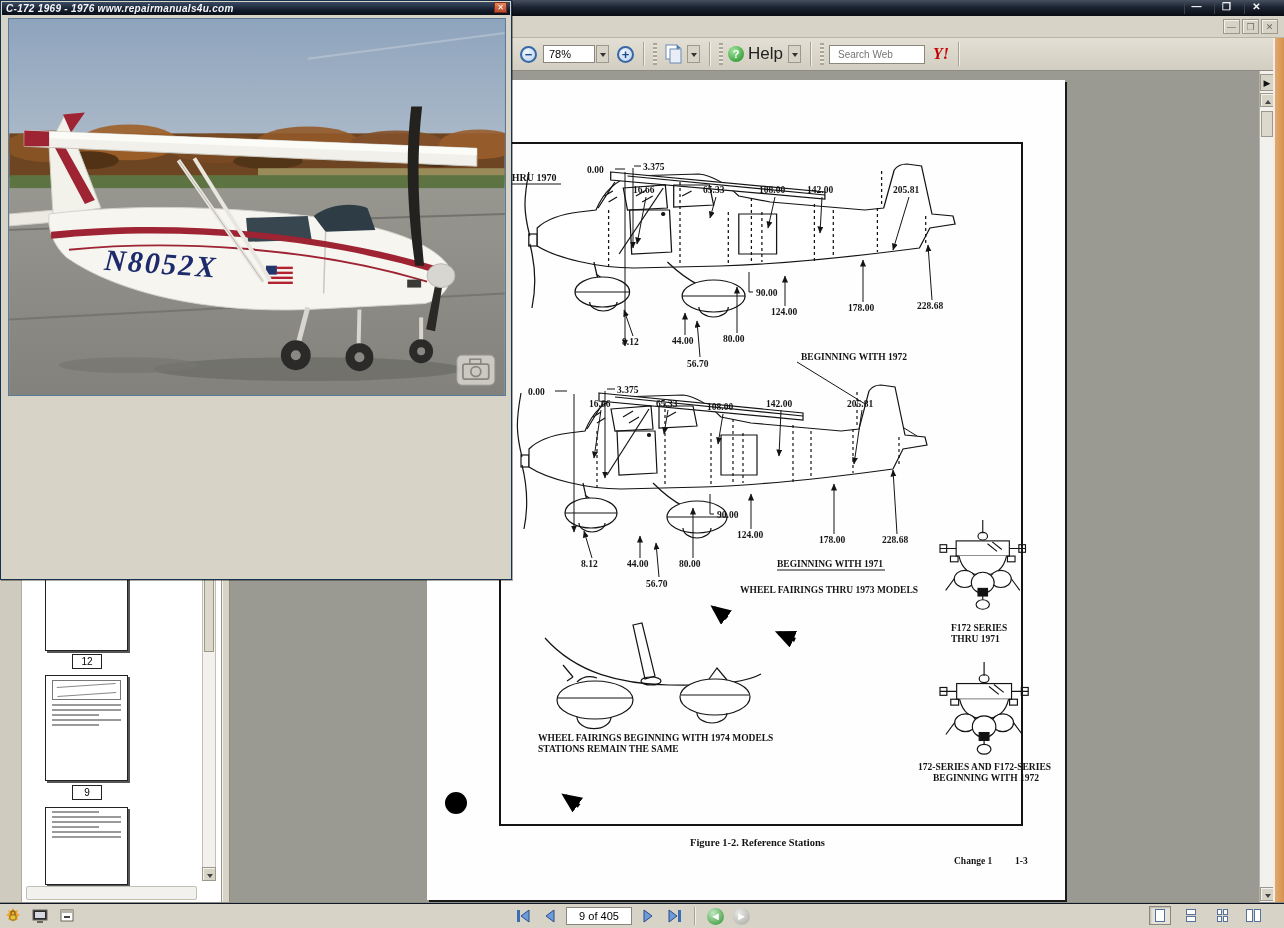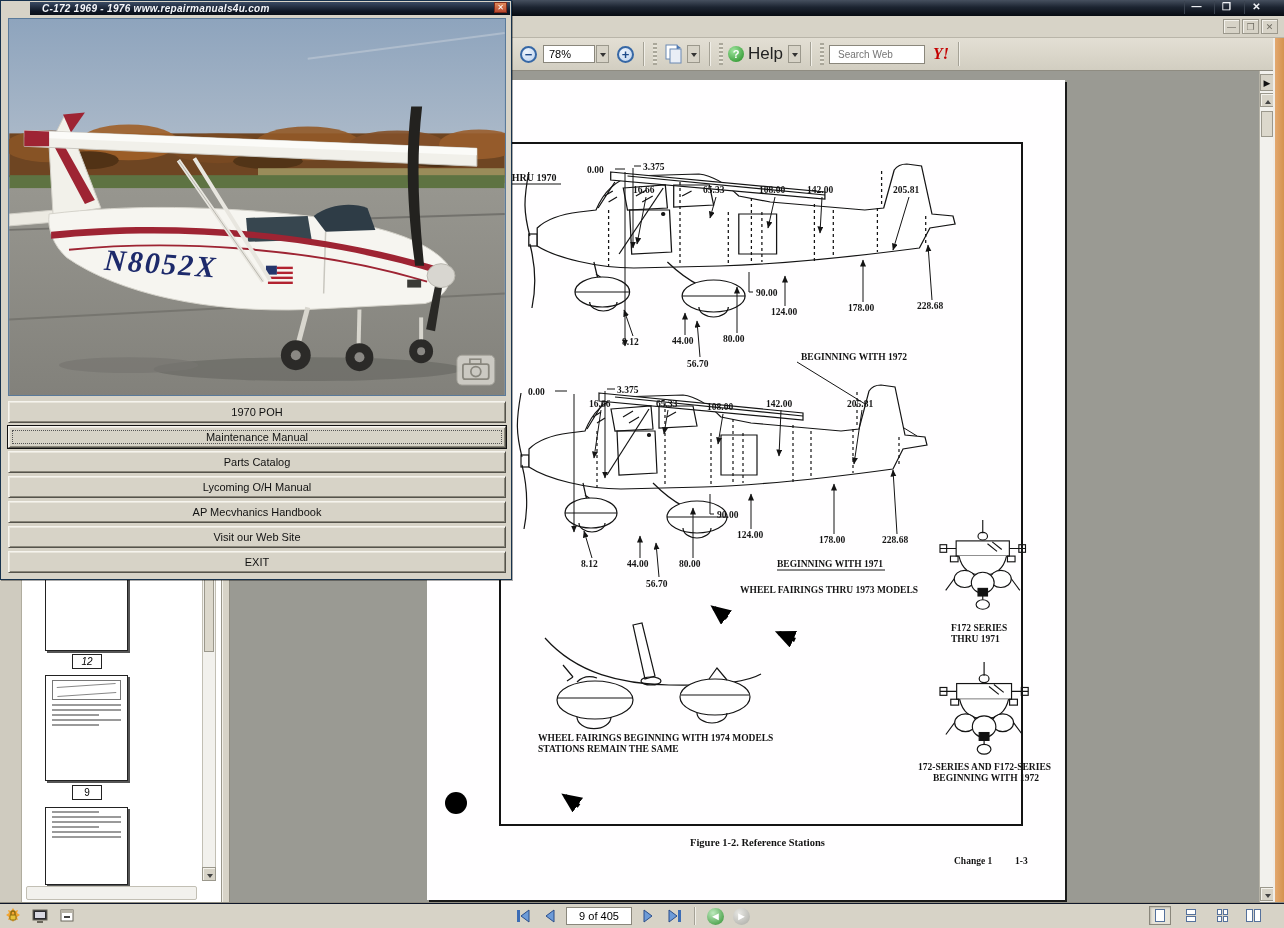--- a/index.html
+++ b/index.html
@@ -126,21 +126,21 @@
   .pg { width:10px; height:13px; background:#fff; border:1px solid #55719c; }
   .pg.h { height:6px; }
   .pg.s { width:5px; height:6px; }
 
   
   #launcher { position:absolute; left:0; top:0; width:512px; height:580px;
     background:#d7d3c7; border:1px solid #17324d; box-shadow:1px 1px 0 #00000055; z-index:10; }
   #launcher-titlebar { position:absolute; left:1px; top:1px; right:1px; height:13px;
     background:linear-gradient(180deg,#3a4a63,#101826 70%,#0a1019);
     color:#f4f6fa; font-size:10px; font-weight:bold; font-style:italic; line-height:13px;
-    padding-left:12px; letter-spacing:.3px;margin-left:28px; }
+    padding-left:4px; letter-spacing:.3px; }
   #launcher-close { position:absolute; right:4px; top:1px; width:13px; height:11px;
     background:linear-gradient(180deg,#e08a5a,#b8472e); border:1px solid #7e2a1a;
     color:#fff; font-size:8px; line-height:10px; text-align:center; }
   #launcher-frame { position:absolute; left:4px; top:16px; width:504px; height:560px; }
   #photo { position:absolute; left:3px; top:1px; width:498px; height:378px;
     border:1px solid #5a7a9a; background:#8ea4bd; }
   #menu-buttons { position:absolute; left:3px; top:384px; width:498px; }
   .mbtn { width:100%; height:22px; margin-bottom:3px; background:#d7d3c7;
     font-size:11px; color:#111; text-align:center; line-height:20px;
     border:1px solid; border-color:#f6f4ee #55534b #55534b #f6f4ee;
@@ -218,21 +218,21 @@
     <div id="thumbpanel">
 
       <div class="thumb" style="top:440px; height:140px;">
         <div class="tline"></div>
           <div class="tline short"></div>
           <div class="tline"></div>
         <div class="tline short"></div>
           <div class="tline"></div>
         <div class="tsketch"></div>
       </div>
-      <div class="thumb-label" style="top:583px;font-style:italic;">12</div>
+      <div class="thumb-label" style="top:583px;">12</div>
 
       <div class="thumb" style="top:604px; height:106px;">
         <div class="tsketch" style="height:20px;"></div>
         <div class="tline"></div>
           <div class="tline"></div>
           <div class="tline short"></div>
         <div class="tline"></div>
           <div class="tline short"></div>
       </div>
       <div class="thumb-label" style="top:714px;">9</div>
@@ -612,23 +612,14 @@
 
         <g transform="translate(450,338)" opacity=".85">
           <rect x="0" y="0" width="38" height="30" rx="5" fill="#d8d6cf" stroke="#a8a69e"></rect>
           <rect x="13" y="4" width="11" height="5" fill="none" stroke="#8a887f" stroke-width="1.6"></rect>
           <rect x="6" y="9" width="26" height="15" rx="2" fill="none" stroke="#8a887f" stroke-width="1.8"></rect>
           <circle cx="19" cy="16.5" r="5" fill="none" stroke="#8a887f" stroke-width="1.8"></circle>
         </g>
       </svg>
     </div>
 
-    <div id="menu-buttons">
-      <div class="mbtn">1970  POH</div>
-      <div class="mbtn default">Maintenance Manual</div>
-      <div class="mbtn">Parts Catalog</div>
-      <div class="mbtn">Lycoming O/H Manual</div>
-      <div class="mbtn">AP Mecvhanics Handbook</div>
-      <div class="mbtn">Visit our Web Site</div>
-      <div class="mbtn">EXIT</div>
-    </div>
   </div>
 </div>
 
 </body></html>

